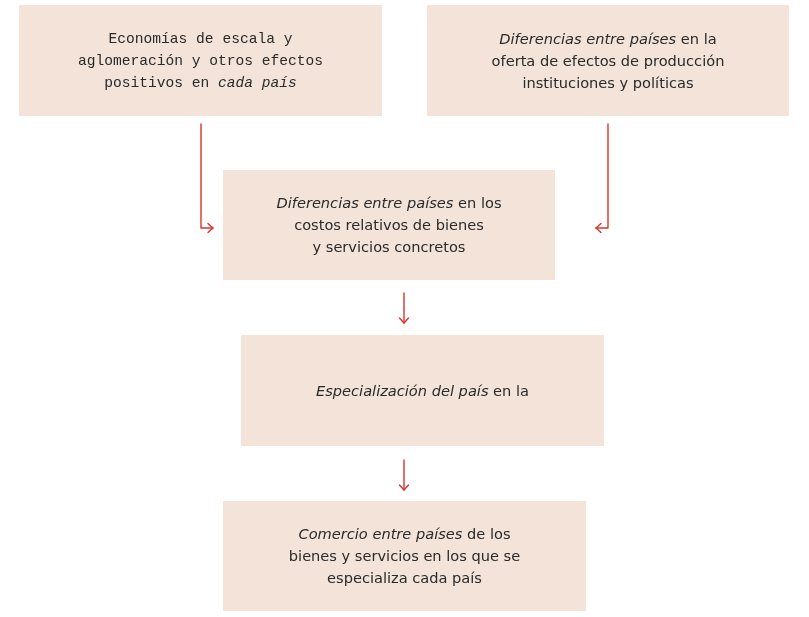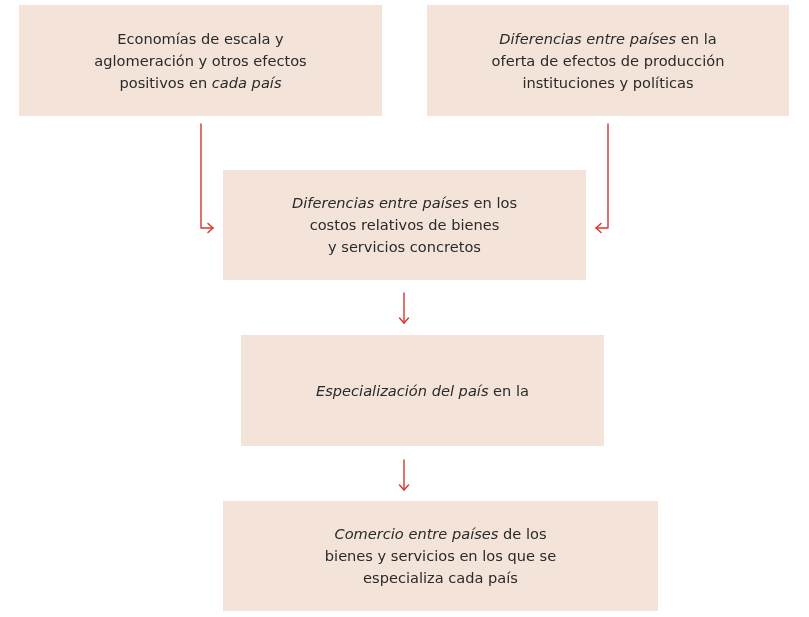--- a/index.html
+++ b/index.html
@@ -22,25 +22,25 @@
     align-items: center;
     justify-content: center;
     text-align: center;
     box-sizing: border-box;
     padding: 0 18px;
     font-size: 14.6px;
     line-height: 22px;
   }
   .box .txt { display: block; }
   .box em { font-style: italic; }
-  #box-1 { left: 19px; top: 5px; width: 363px; height: 111px; }
+  #box-1 { left: 19px; top: 5px; width: 363px; height: 111px; font-family: Liberation Mono, monospace; }
   #box-2 { left: 427px; top: 5px; width: 362px; height: 111px; align-items: center; }
-  #box-3 { left: 223px; top: 170px; width: 363px; height: 110px; }
+  #box-3 { left: 223px; top: 170px; width: 332px; height: 110px; }
   #box-4 { left: 241px; top: 335px; width: 363px; height: 111px; }
-  #box-5 { left: 223px; top: 501px; width: 435px; height: 110px; }
+  #box-5 { left: 223px; top: 501px; width: 363px; height: 110px; }
   svg.connectors {
     position: absolute;
     left: 0; top: 0;
     width: 809px; height: 617px;
     pointer-events: none;
   }
 </style>
 </head>
 <body>
 

